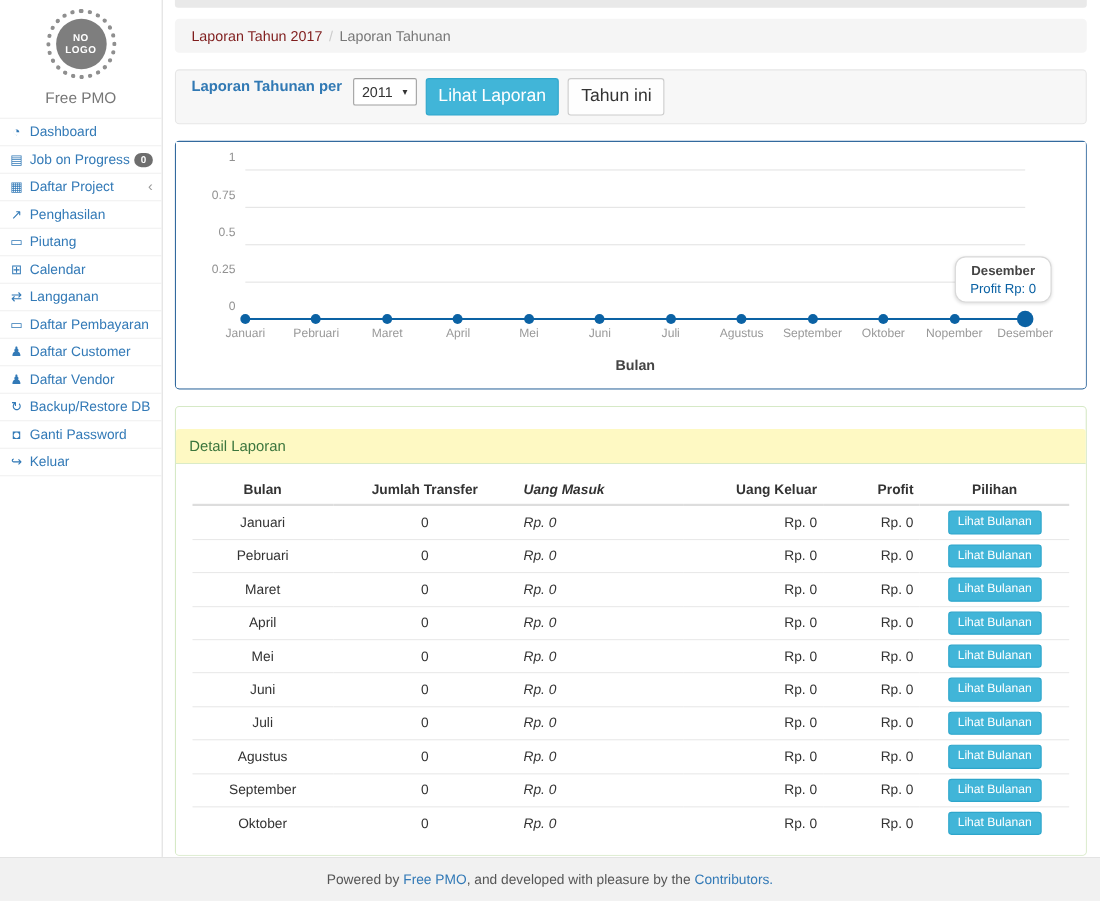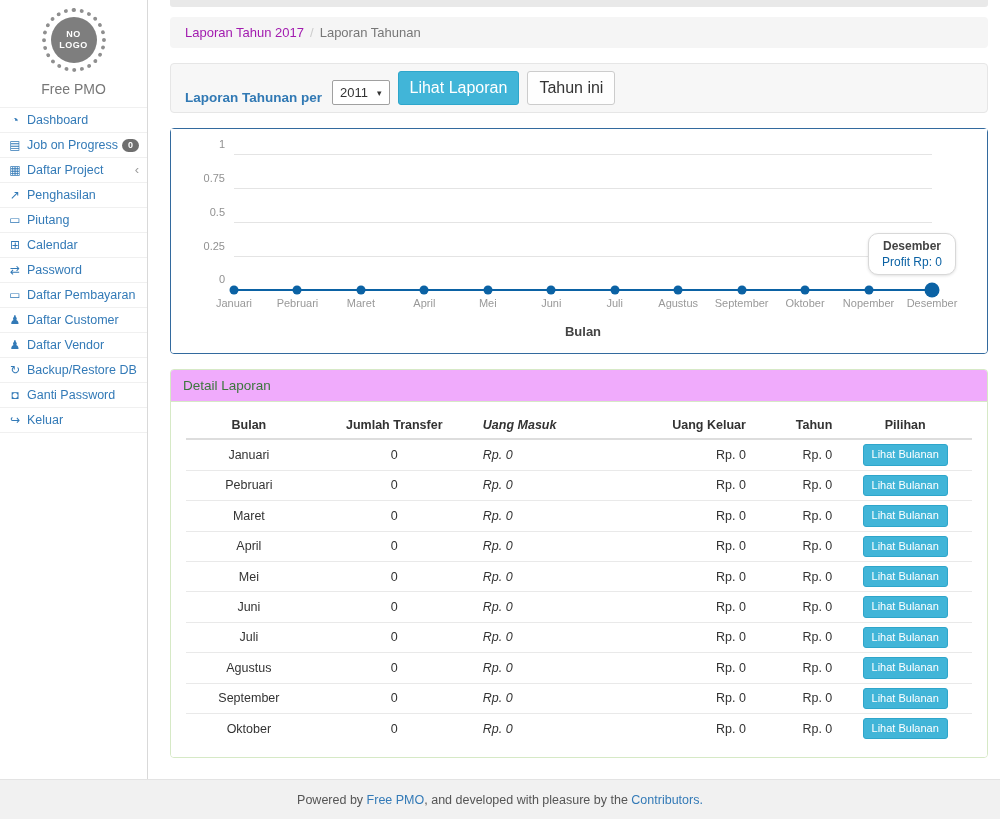--- a/index.html
+++ b/index.html
@@ -5,21 +5,21 @@
   * { box-sizing: border-box; }
   html,body { margin:0; padding:0; }
   body {
     width:1000px; height:819px; overflow:hidden;
     background:#fff; color:#333;
     font-family:"Liberation Sans","DejaVu Sans",sans-serif;
     font-size:13px;
   }
   a { text-decoration:none; }
 
-  .app { display:flex; height:779px;gap:11px; }
+  .app { display:flex; height:779px; }
 
   
   .sidebar { width:148px; background:#fff; border-right:1px solid #d9d9d9; }
   .logo-wrap { padding:8px 0 0; text-align:center; }
   .logo {
     width:64px; height:64px; margin:0 auto; border-radius:50%;
     border:4px dotted #8f8f8f; display:flex; align-items:center; justify-content:center;
   }
   .logo-inner {
     width:46px; height:46px; border-radius:50%; background:#7e7e7e;
@@ -44,27 +44,27 @@
   .nav-chevron { color:#9a9a9a; font-size:13px; margin-left:4px; }
 
   
   .content { flex:1; padding:0 12px 0 11px; background:#fff; overflow:hidden; }
   .topstrip { height:7px; background:#e9e9e9; border-radius:0 0 3px 3px; }
 
   .breadcrumb {
     margin-top:10px; background:#f5f5f5; border-radius:4px;
     padding:8px 15px; font-size:13px; color:#777;
   }
-  .breadcrumb a { color:#a21caf; }
+  .breadcrumb a { color:#7f1d1d; }
   .breadcrumb .sep { margin:0 6px; color:#ccc; }
   .breadcrumb .current { color:#777; }
 
   .filter-bar {
     margin-top:15px; background:#f7f7f7; border:1px solid #e6e6e6; border-radius:4px;
-    padding:7px 14px; display:flex; align-items:flex-end; gap:8px;
+    padding:7px 14px; display:flex; align-items:flex-start; gap:8px;
   }
   .filter-label { color:#3179b4; font-weight:bold; font-size:13.5px; margin-right:2px; }
   .select {
     background:#fff; border:1px solid #a0a0a0; border-radius:2px;
     padding:4px 7px; font-size:13px; color:#333; display:inline-flex; align-items:center;
     gap:9px; cursor:pointer;
   }
   .select .caret { font-size:9px; color:#333; }
   .btn { border-radius:3px; font-size:16px; padding:5px 11px; cursor:pointer; line-height:1.4;
          font-family:inherit; }
@@ -73,22 +73,22 @@
 
   
   .panel { border-radius:4px; margin-top:15px; }
   .panel-primary { border:1px solid #336a9e; }
   .panel-primary > .panel-heading {
     background:linear-gradient(#3a75ac,#30639a); color:#fff; padding:7px 12px;
     font-size:13.5px; border-radius:3px 3px 0 0;
   }
   .panel-success { border:1px solid #d6e9c6; }
   .panel-success > .panel-heading {
-    background:#f0abfc; color:#3c763d; padding:8px 12px; font-size:13.5px;
-    border-bottom:1px solid #d6e9c6; border-radius:3px 3px 0 0;
+    background:#fef9c3; color:#3c763d; padding:8px 12px; font-size:13.5px;
+    border-bottom:1px solid #d6e9c6; border-radius:3px 3px 0 0;margin-top:20px;
   }
   .panel-body { background:#fff; border-radius:0 0 3px 3px; }
 
   
   .chart-body { padding:10px 15px 14px; }
   .ylabel { font-weight:bold; color:#444; font-size:13px; margin:2px 0 0 2px; }
   .plot { position:relative; height:135px; margin:16px 40px 0 48px; }
   .gridline { position:absolute; left:0; right:0; height:0; border-top:1px solid #e4e4e4; }
   .ytick {
     position:absolute; right:calc(100% + 9px); transform:translateY(-50%);
@@ -173,21 +173,21 @@
         <a href="#" class="nav-item">
           <span class="nav-icon">▭</span>
           <span class="nav-label">Piutang</span>
         </a>
         <a href="#" class="nav-item">
           <span class="nav-icon">⊞</span>
           <span class="nav-label">Calendar</span>
         </a>
         <a href="#" class="nav-item">
           <span class="nav-icon">⇄</span>
-          <span class="nav-label">Password</span>
+          <span class="nav-label">Langganan</span>
         </a>
         <a href="#" class="nav-item">
           <span class="nav-icon">▭</span>
           <span class="nav-label">Daftar Pembayaran</span>
         </a>
         <a href="#" class="nav-item">
           <span class="nav-icon">♟</span>
           <span class="nav-label">Daftar Customer</span>
         </a>
         <a href="#" class="nav-item">
@@ -278,21 +278,21 @@
     <section class="panel panel-success">
       <div class="panel-heading">Detail Laporan</div>
       <div class="panel-body table-body">
         <table class="report">
           <thead>
               <tr>
                 <th>Bulan</th>
                 <th>Jumlah Transfer</th>
                 <th>Uang Masuk</th>
                 <th>Uang Keluar</th>
-                <th>Tahun</th>
+                <th>Profit</th>
                 <th>Pilihan</th>
               </tr>
             </thead>
           <tbody>
               <tr>
                 <td>Januari</td>
                 <td>0</td>
                 <td>Rp. 0</td>
                 <td>Rp. 0</td>
                 <td>Rp. 0</td>

